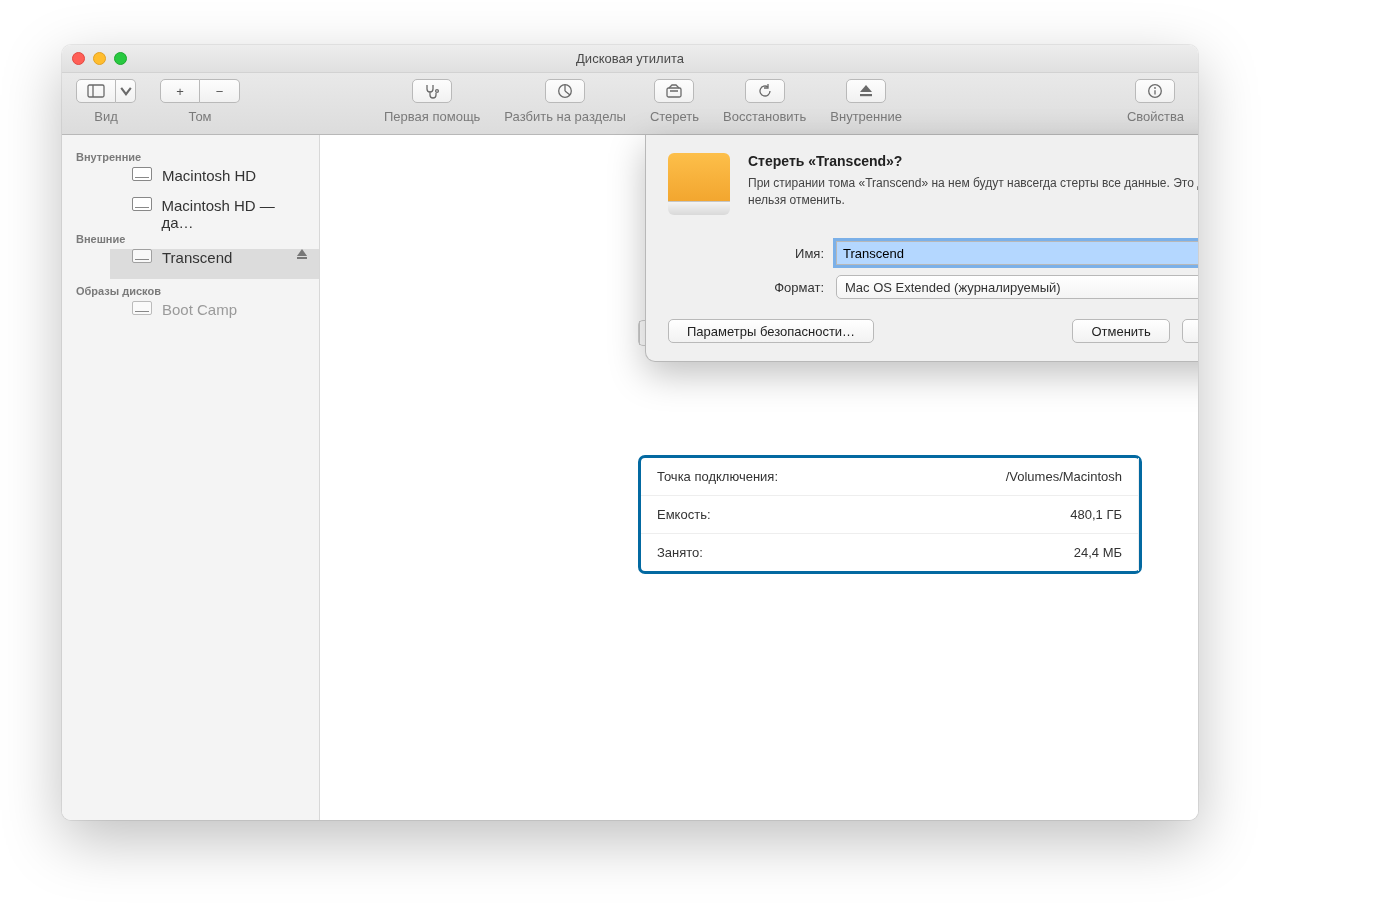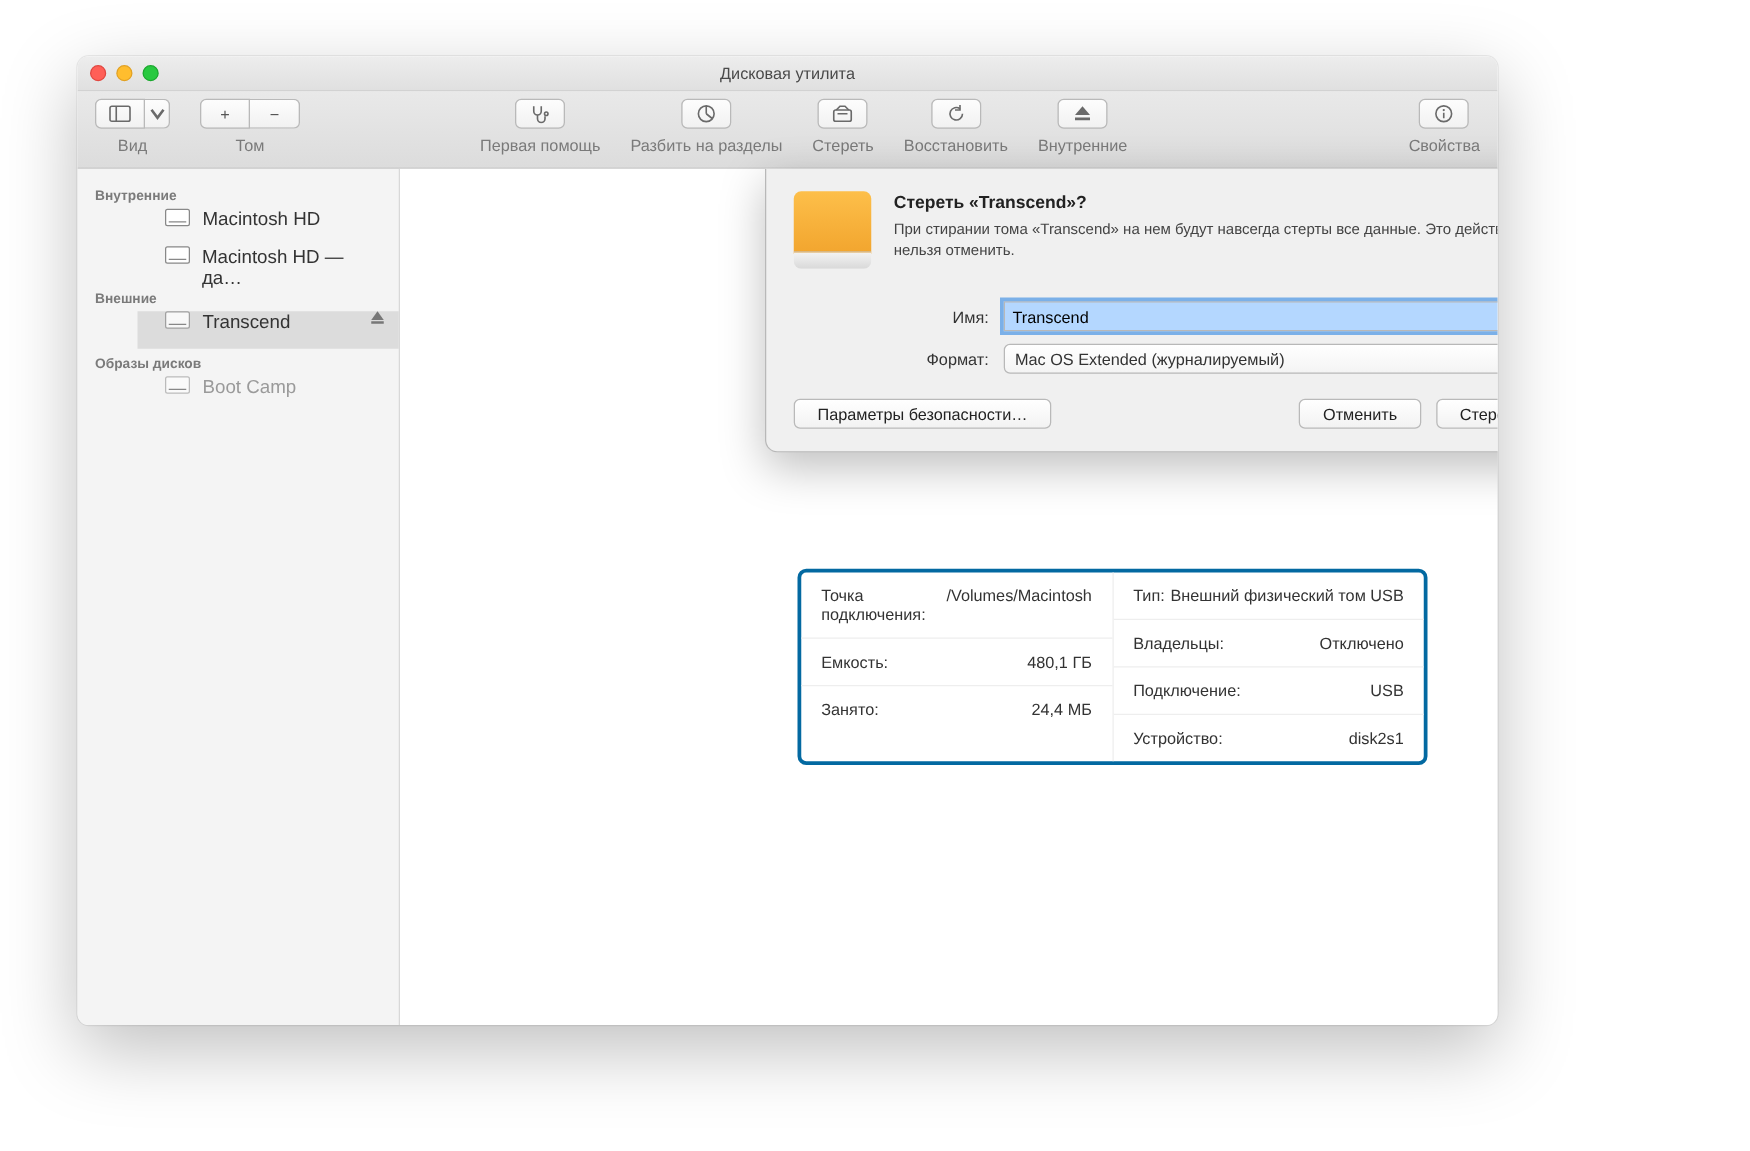--- a/index.html
+++ b/index.html
@@ -48,21 +48,21 @@
 
   .info-table { position:absolute; left:318px; right:56px; top:320px; border:3px solid #0369a1; border-radius:7px; display:flex; background:#fff; font-size:13px; }
   .info-col{flex:1;display:flex;flex-direction:column;}
   .info-col:first-child{border-right:1px solid #eee;}
   .info-row{display:flex;justify-content:space-between;padding:11px 16px;border-bottom:1px solid #eee;color:#444;}
   .info-row:last-child{border-bottom:none;}
   .info-row .k{color:#333;}
   .info-row .v{color:#333;}
 
   
-  .sheet { position:absolute; left:292px; top:0; width:631px; background:#f0f0f0; border:1px solid #b8b8b8; border-top:none; border-radius:0 0 10px 10px; box-shadow:0 12px 36px rgba(0,0,0,0.25); padding:18px 6px 18px 22px; }
+  .sheet { position:absolute; left:325px; top:0; width:631px; background:#f0f0f0; border:1px solid #b8b8b8; border-top:none; border-radius:0 0 10px 10px; box-shadow:0 12px 36px rgba(0,0,0,0.25); padding:18px 6px 18px 22px; }
   .sheet-top{display:flex;gap:18px;}
   .drive-icon{width:62px;height:62px;flex:none;position:relative;}
   .drive-icon .top{position:absolute;inset:0 0 12px 0;background:linear-gradient(#fdbf4a,#f2a52e);border-radius:6px 6px 0 0;}
   .drive-icon .bot{position:absolute;left:0;right:0;bottom:0;height:14px;background:linear-gradient(#f3f3f3,#d9d9d9);border-radius:0 0 6px 6px;border-top:1px solid #c5c5c5;}
   .sheet h3{font-size:14px;font-weight:600;color:#222;margin-bottom:6px;}
   .sheet p{font-size:12px;color:#444;line-height:1.4;}
   .form{margin:26px 0 20px 0;}
   .frow{display:flex;align-items:center;margin-bottom:10px;}
   .flabel{width:168px;text-align:right;padding-right:12px;font-size:13px;color:#333;}
   .finput{flex:1;height:24px;border:1px solid #b8b8b8;border-radius:0;padding:0 6px;font-size:13px;outline:3px solid #7bb0e8;outline-offset:0;background:#fff;}
@@ -230,38 +230,20 @@
             </div>
           <div class="info-row">
               <span class="k">Емкость:</span>
               <span class="v">480,1 ГБ</span>
             </div>
           <div class="info-row">
               <span class="k">Занято:</span>
               <span class="v">24,4 МБ</span>
             </div>
         </div>
-        <div class="info-col">
-          <div class="info-row">
-              <span class="k">Тип:</span>
-              <span class="v">Внешний физический том USB</span>
-            </div>
-          <div class="info-row">
-              <span class="k">Владельцы:</span>
-              <span class="v">Отключено</span>
-            </div>
-          <div class="info-row">
-              <span class="k">Подключение:</span>
-              <span class="v">USB</span>
-            </div>
-          <div class="info-row">
-              <span class="k">Устройство:</span>
-              <span class="v">disk2s1</span>
-            </div>
-        </div>
       </div>
 
       <div class="sheet">
         <div class="sheet-top">
           <div class="drive-icon">
             <div class="top"></div>
               <div class="bot"></div>
           </div>
           <div>
             <h3>Стереть «Transcend»?</h3>

